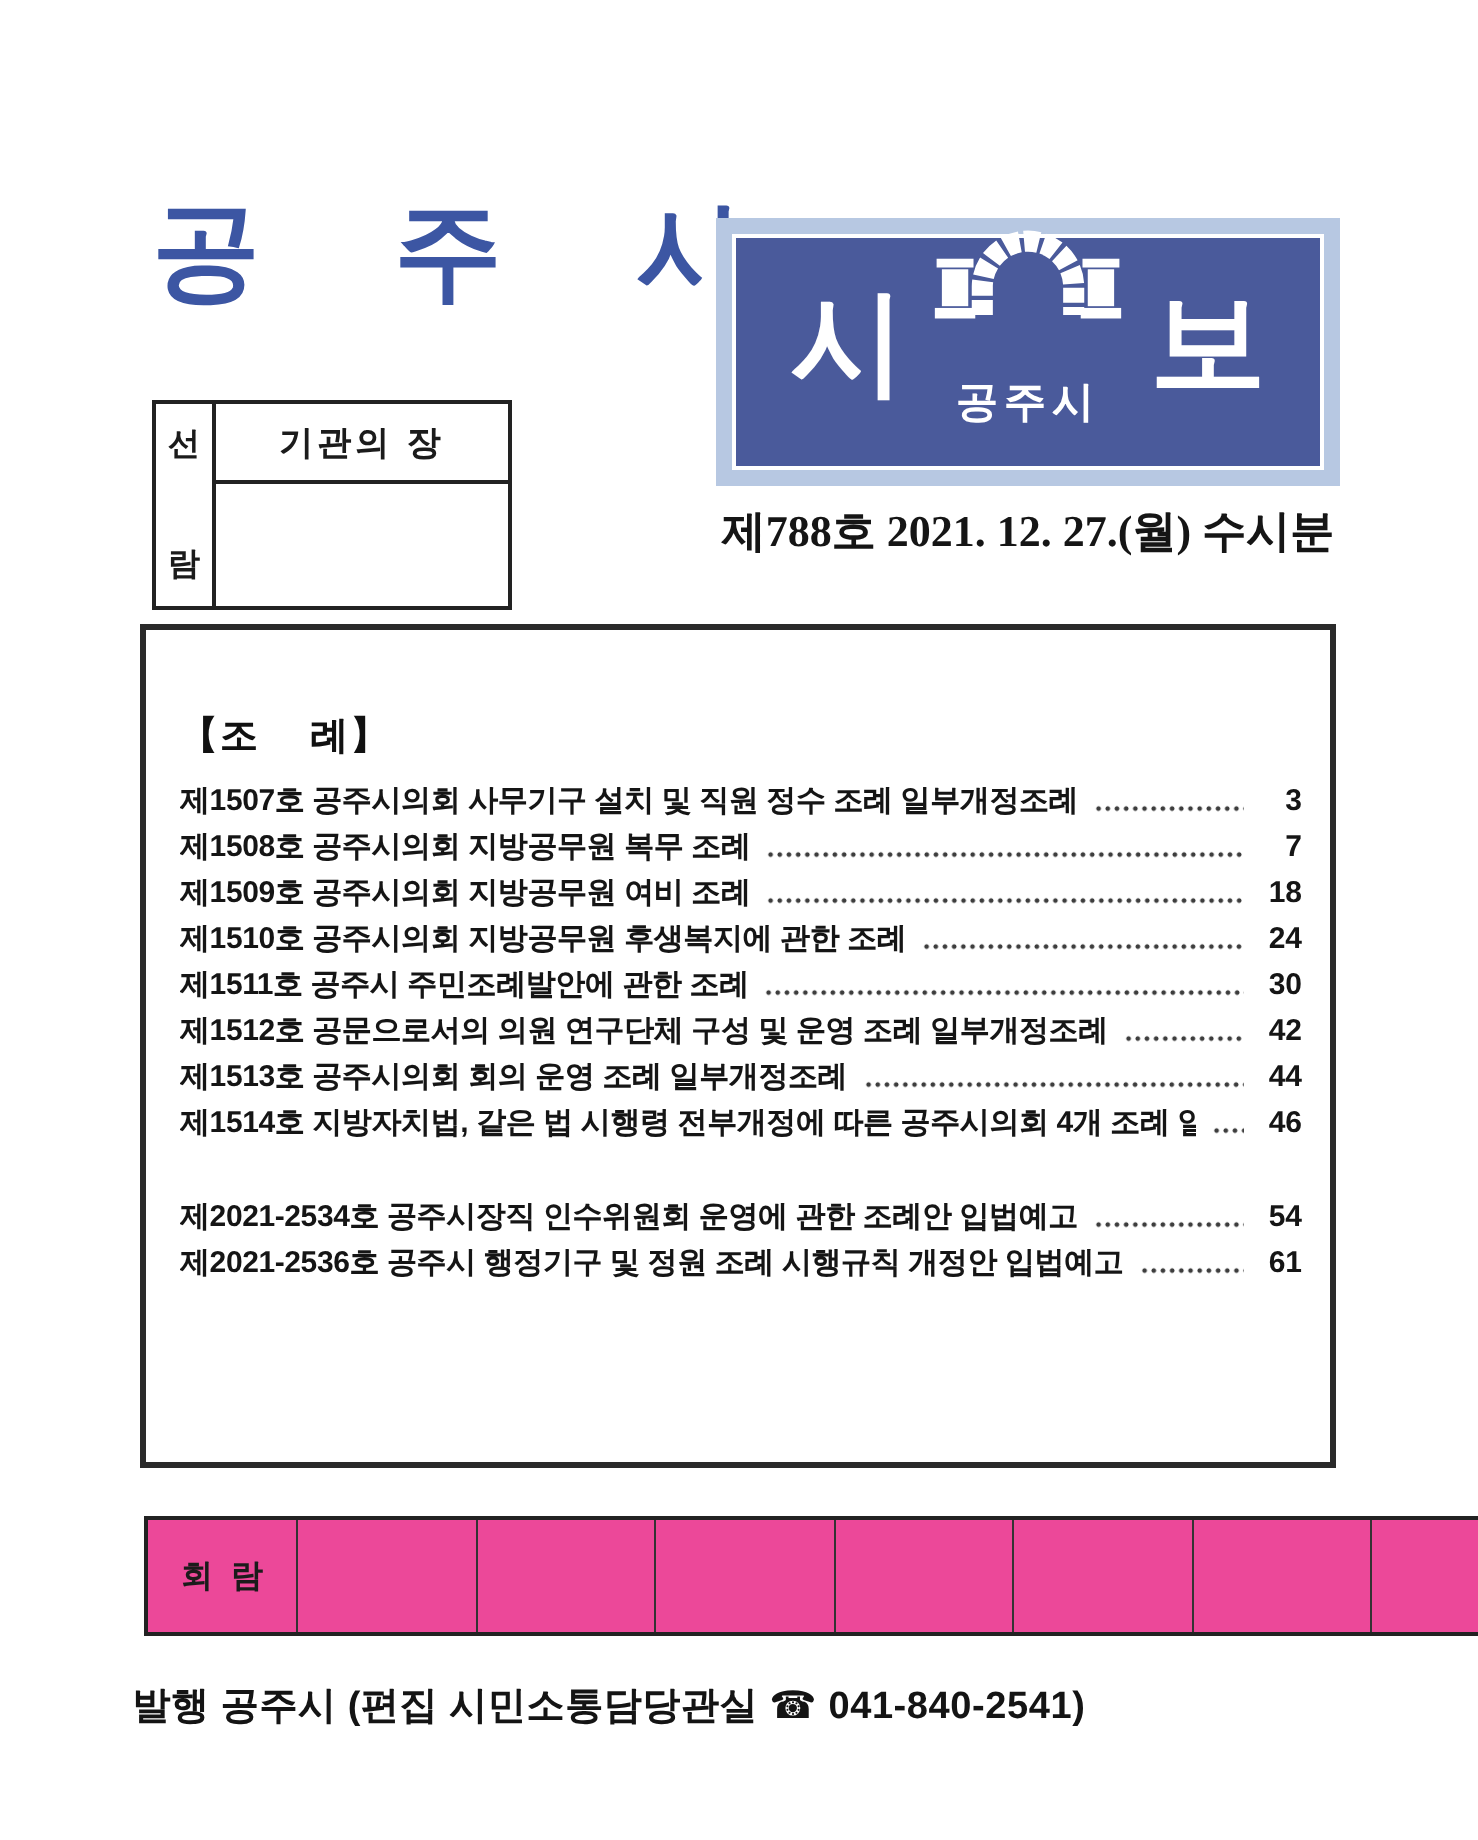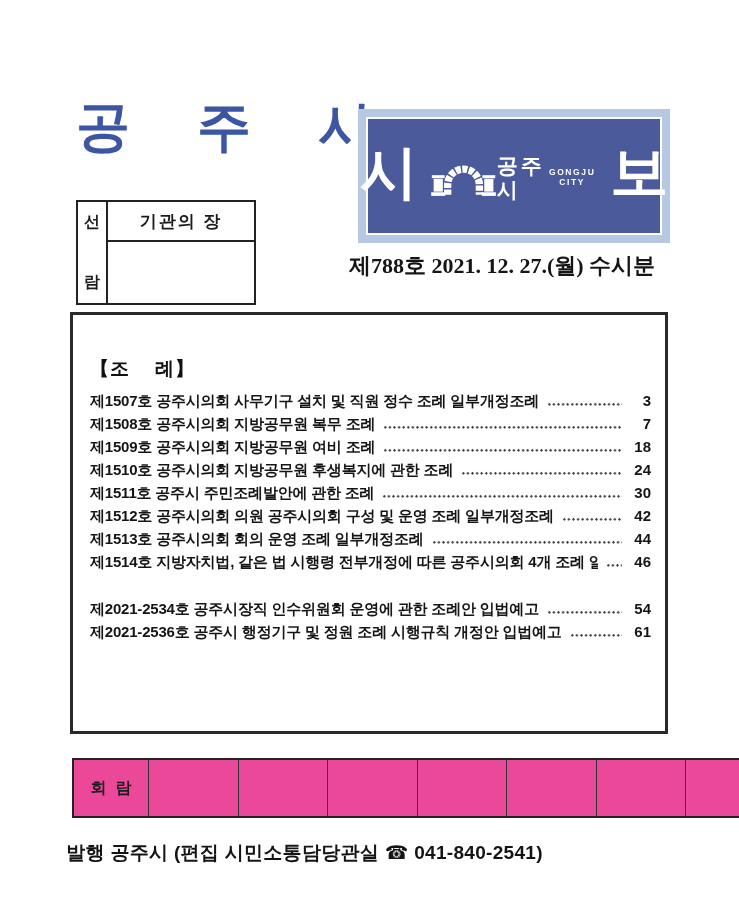--- a/index.html
+++ b/index.html
@@ -34,26 +34,26 @@
   
   .logo{
     position:absolute;left:358px;top:109px;width:312px;height:134px;
     background:var(--logo-frame,#b7c8e2);padding:8px;box-sizing:border-box;
   }
   .logo-inner{
     width:100%;height:100%;box-sizing:border-box;background:var(--logo-fill,#4a5a9b);
     border:2px solid #fff;display:flex;align-items:center;justify-content:center;gap:12px;
   }
   .logo-char{color:#fff;font-size:58px;font-weight:bold;line-height:1;margin-top:-8px;}
-  .logo-center{display:flex;flex-direction:row;align-items:center;margin-top:2px;}
+  .logo-center{display:flex;flex-direction:column;align-items:center;margin-top:2px;gap:28px;}
   .logo-city{color:#fff;font-size:21px;font-weight:bold;letter-spacing:3px;line-height:1.1;margin-top:1px;}
   .logo-city-en{color:#fff;font-size:8.5px;font-weight:bold;letter-spacing:1.6px;line-height:1.2;text-align:center;}
   
   .issue-line{
-    position:absolute;left:327px;top:251px;width:350px;text-align:center;
+    position:absolute;left:339px;top:251px;width:350px;text-align:center;
     font-family:"Liberation Serif","DejaVu Serif",serif;font-size:22px;font-weight:bold;
     color:#151515;white-space:pre;
   }
   
   .main-box{
     position:absolute;left:70px;top:312px;width:598px;height:422px;
     border:3px solid #2a2a2a;box-sizing:border-box;padding:42px 14px 0 17px;background:#fff;
   }
   .toc-heading{font-size:19px;font-weight:bold;letter-spacing:1px;line-height:24px;
     margin-bottom:8px;white-space:pre;color:#111;}
@@ -153,21 +153,21 @@
     <span class="toc-page">24</span>
   </div>
 
   <div class="toc-row">
     <span class="toc-label">제1511호 공주시 주민조례발안에 관한 조례</span>
     <span class="toc-leader"></span>
     <span class="toc-page">30</span>
   </div>
 
   <div class="toc-row">
-    <span class="toc-label">제1512호 공주시의회 의원 공주시의회 구성 및 운영 조례 일부개정조례</span>
+    <span class="toc-label">제1512호 공문으로서의 의원 연구단체 구성 및 운영 조례 일부개정조례</span>
     <span class="toc-leader"></span>
     <span class="toc-page">42</span>
   </div>
 
   <div class="toc-row">
     <span class="toc-label">제1513호 공주시의회 회의 운영 조례 일부개정조례</span>
     <span class="toc-leader"></span>
     <span class="toc-page">44</span>
   </div>
 

